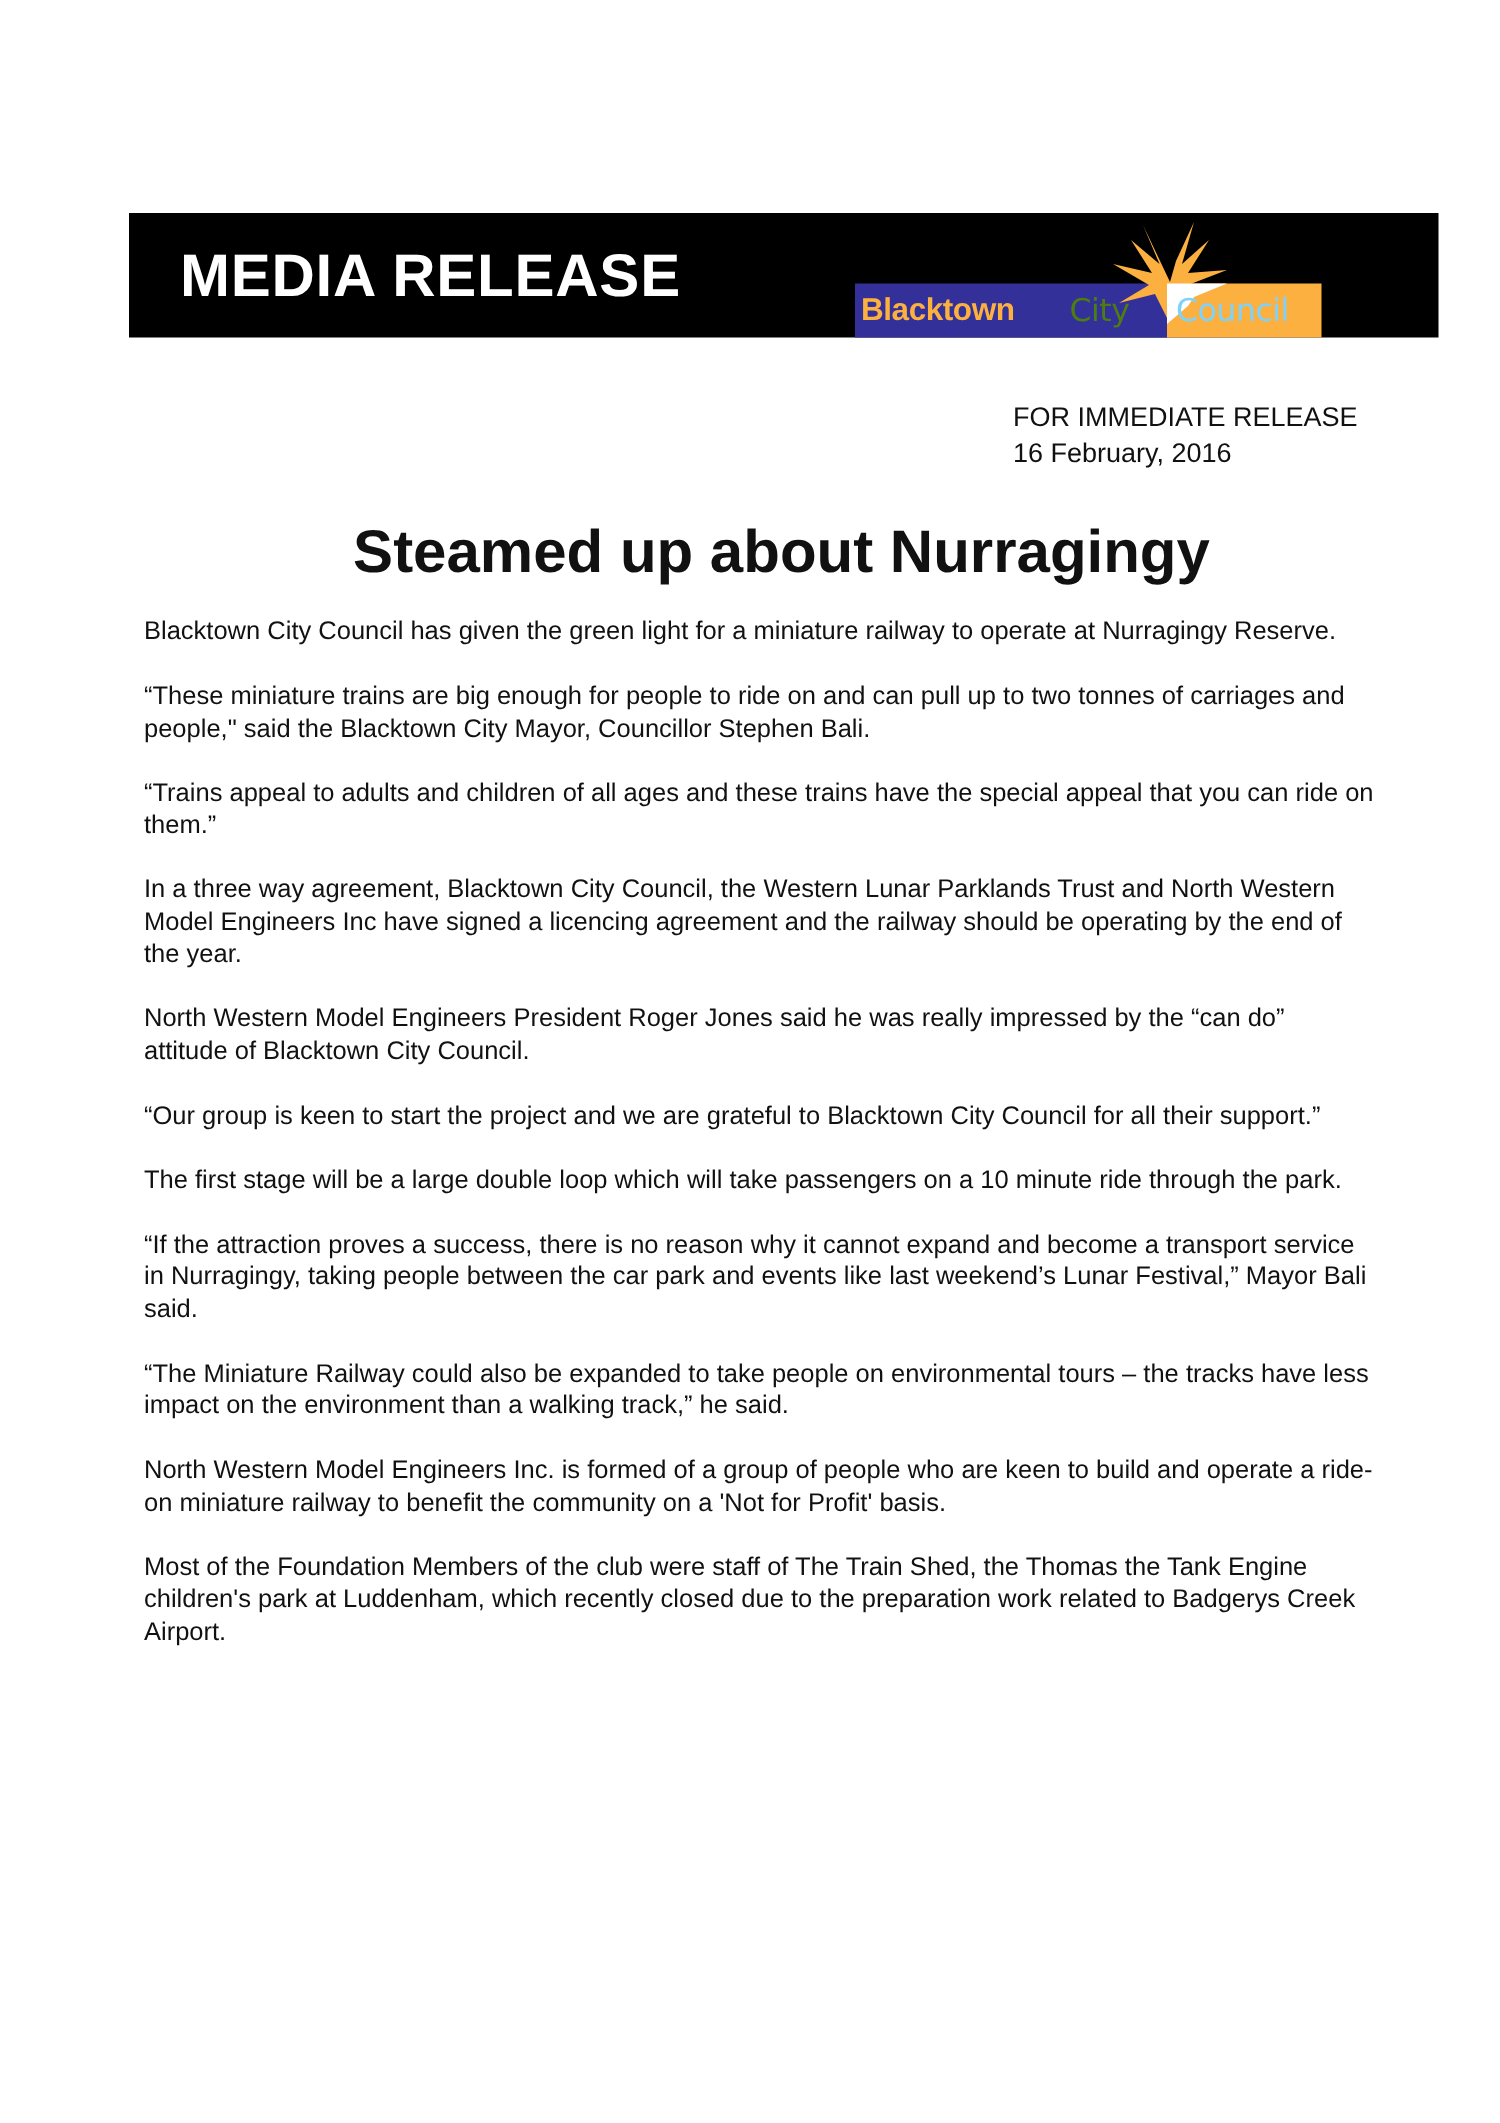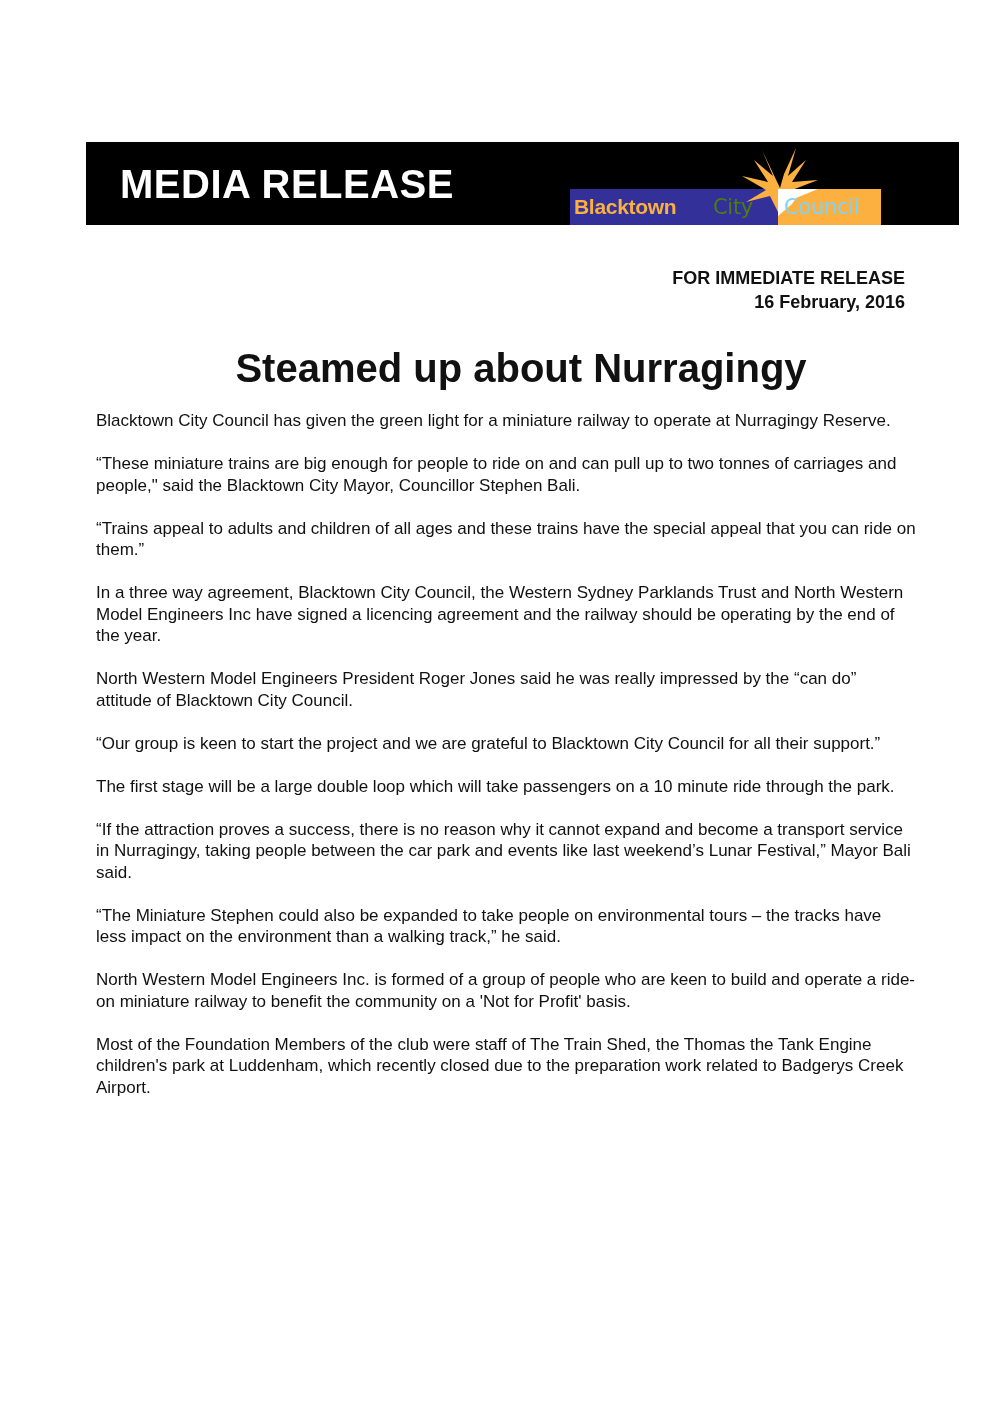--- a/index.html
+++ b/index.html
@@ -11,21 +11,21 @@
   .logo { position: absolute; left: 484px; top: 0; width: 311px; height: 83px; }
   .logo-blue { position: absolute; left: 0; top: 47px; width: 208px; height: 36px; background: #33309a; }
   .logo-orange { position: absolute; left: 208px; top: 47px; width: 103px; height: 36px; background: #fbb040; }
   .logo-star { position: absolute; left: 170px; top: 4px; width: 80px; height: 70px; }
   .logo-text-1 { position: absolute; left: 4px; top: 50px; font-family: Liberation Sans, sans-serif;
                  font-weight: bold; font-size: 21px; color: #fbb040; line-height: 30px; letter-spacing: -0.3px; }
   .logo-text-2 { position: absolute; left: 143px; top: 50px; font-family: "DejaVu Sans", sans-serif;
                  font-size: 21px; color: #4d7c0f; line-height: 30px; letter-spacing: -0.3px; }
   .logo-text-3 { position: absolute; left: 214px; top: 50px; font-family: "DejaVu Sans", sans-serif;
                  font-size: 21px; color: #7dd3fc; line-height: 30px; letter-spacing: -0.3px; }
-  .release { position: absolute; right: 95px; top: 266px; text-align: right; font-weight: bold;
+  .release { position: absolute; right: 95px; top: 266px; text-align: left; font-weight: normal;
              font-size: 18px; line-height: 24px; }
   .title { position: absolute; left: 0; width: 1000px; top: 343px; text-align: center; font-weight: bold;
            font-size: 40px; line-height: 50px; margin-left: 21px; }
   .body { position: absolute; left: 96px; top: 410px; width: 820px; font-size: 17px; line-height: 21.5px; }
   .body p { margin: 0 0 21.5px 0; }
 </style>
 </head>
 <body>
 
 <div class="header-bar">
@@ -47,21 +47,21 @@
   <div>FOR IMMEDIATE RELEASE</div>
   <div>16 February, 2016</div>
 </div>
 
 <div class="title">Steamed up about Nurragingy</div>
 
 <div class="body">
   <p>Blacktown City Council has given the green light for a miniature railway to operate at Nurragingy Reserve.</p>
   <p>“These miniature trains are big enough for people to ride on and can pull up to two tonnes of carriages and people," said the Blacktown City Mayor, Councillor Stephen Bali.</p>
   <p>“Trains appeal to adults and children of all ages and these trains have the special appeal that you can ride on them.”</p>
-  <p>In a three way agreement, Blacktown City Council, the Western Sydney Parklands Trust and North Western Model Engineers Inc have signed a licencing agreement and the railway should be operating by the end of the year.</p>
+  <p>In a three way agreement, Blacktown City Council, the Western Lunar Parklands Trust and North Western Model Engineers Inc have signed a licencing agreement and the railway should be operating by the end of the year.</p>
   <p>North Western Model Engineers President Roger Jones said he was really impressed by the “can do” attitude of Blacktown City Council.</p>
   <p>“Our group is keen to start the project and we are grateful to Blacktown City Council for all their support.”</p>
   <p>The first stage will be a large double loop which will take passengers on a 10 minute ride through the park.</p>
   <p>“If the attraction proves a success, there is no reason why it cannot expand and become a transport service in Nurragingy, taking people between the car park and events like last weekend’s Lunar Festival,” Mayor Bali said.</p>
-  <p>“The Miniature Stephen could also be expanded to take people on environmental tours – the tracks have less impact on the environment than a walking track,” he said.</p>
+  <p>“The Miniature Railway could also be expanded to take people on environmental tours – the tracks have less impact on the environment than a walking track,” he said.</p>
   <p>North Western Model Engineers Inc. is formed of a group of people who are keen to build and operate a ride-on miniature railway to benefit the community on a 'Not for Profit' basis.</p>
   <p>Most of the Foundation Members of the club were staff of The Train Shed, the Thomas the Tank Engine children's park at Luddenham, which recently closed due to the preparation work related to Badgerys Creek Airport.</p>
 </div>
 
 </body></html>

